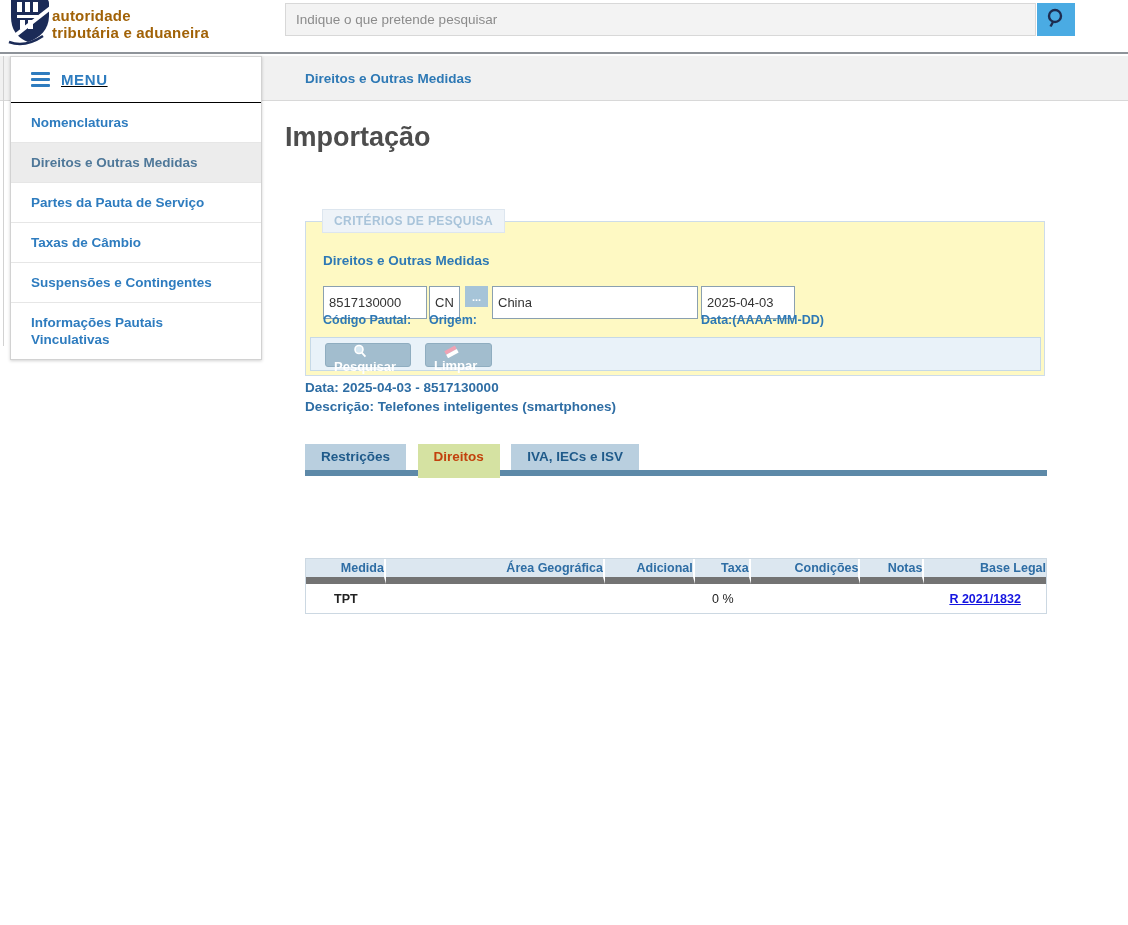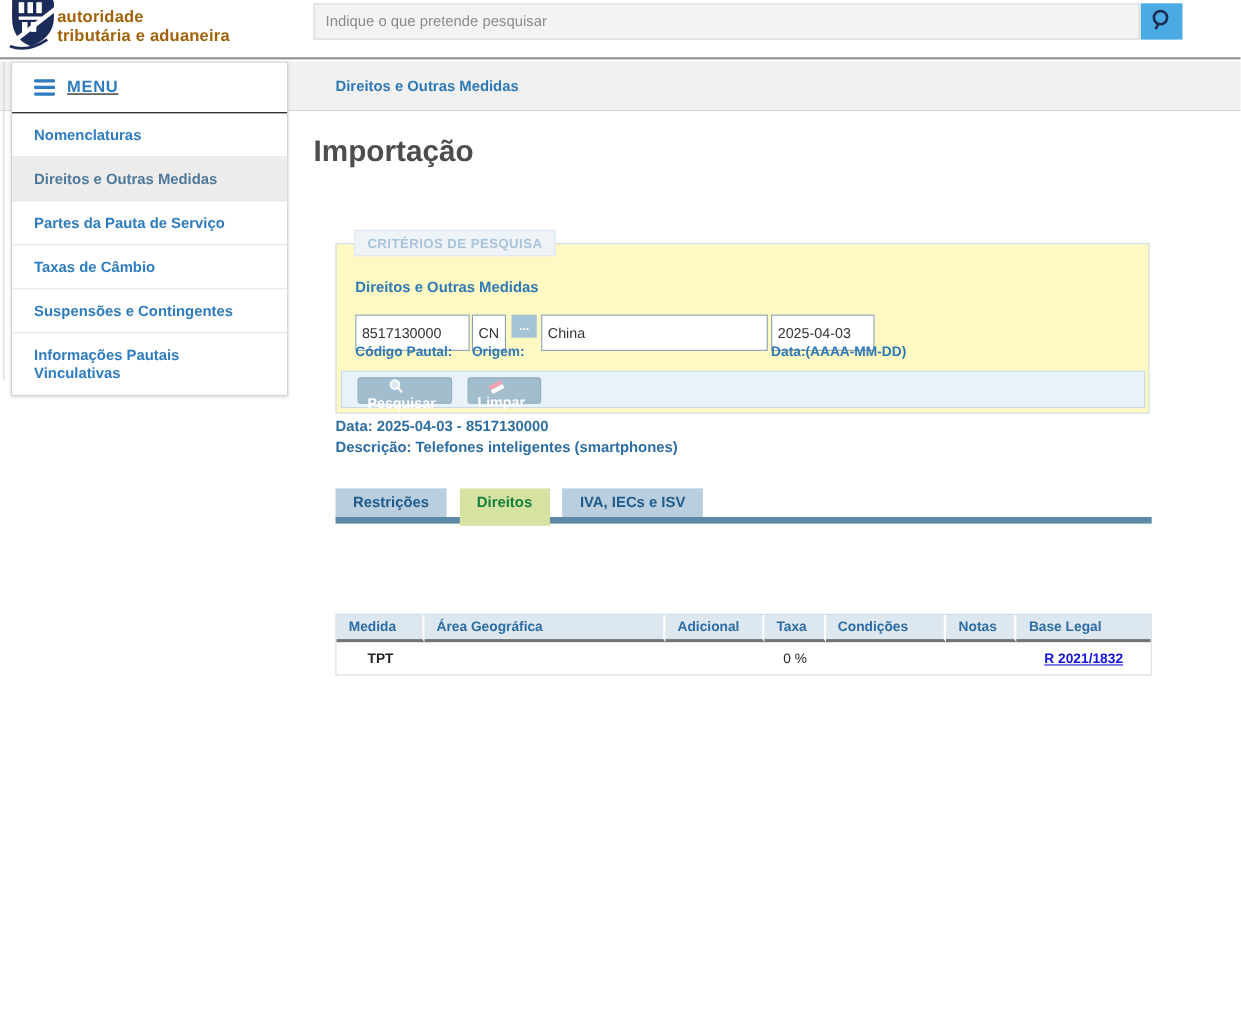--- a/index.html
+++ b/index.html
@@ -49,27 +49,27 @@
   .form-btn .ic { margin-right: 9px; display: inline-flex; }
   .btn-pesquisar { left: 14px; }
   .btn-limpar { left: 114px; }
 
   .data-line { position: absolute; left: 305px; top: 380px; font-size: 13.5px; font-weight: bold; color: #2e6da4; }
   .desc-line { position: absolute; left: 305px; top: 399px; font-size: 13.5px; font-weight: bold; color: #2e6da4; }
 
   
   .tabs { position: absolute; left: 305px; top: 444px; z-index: 2; }
   .tab { display: inline-block; height: 26px; line-height: 26px; padding: 0 16px; background: #b9cfdf; color: #1f5a8a; font-weight: bold; font-size: 13.5px; margin-right: 7px; vertical-align: top; cursor: pointer; }
-  .tab.active { background: #d5e2a2; color: #15803d; height: 34px; }
+  .tab.active { background: #d5e2a2; color: #c2410c; height: 34px; }
   .tab-bar { position: absolute; left: 305px; top: 470px; width: 742px; height: 6px; background: #5d89a8; z-index: 1; }
 
   
   .tpt-heading { position: absolute; left: 305px; top: 524px; font-size: 13.5px; font-weight: bold; color: #2e79b5; }
   .tpt-table { position: absolute; left: 305px; top: 558px; width: 742px; border-collapse: separate; border-spacing: 0; border: 1px solid #ccd8e2; background: #fff; }
-  .tpt-table th { background: #dce7f0; color: #2e6da4; font-weight: bold; font-size: 12.5px; height: 25px; text-align: left; border-right: 2px solid #fff; border-bottom: 3px solid #737373; padding-left: 11px; }
+  .tpt-table th { background: #dce7f0; color: #2e6da4; font-weight: bold; font-size: 12.5px; height: 25px; text-align: right; border-right: 2px solid #fff; border-bottom: 7px solid #737373; padding-left: 11px; }
   .tpt-table th:last-child { border-right: 0; }
   .tpt-table td { height: 29px; font-size: 12.5px; color: #222; text-align: center; background: #fff; }
   .cell-medida { font-weight: bold; color: #333; }
   .base-legal-link { color: #1414e0; font-weight: bold; text-decoration: underline; font-size: 12.5px; }
 </style>
 </head>
 <body>
 
 <div class="page">
 

